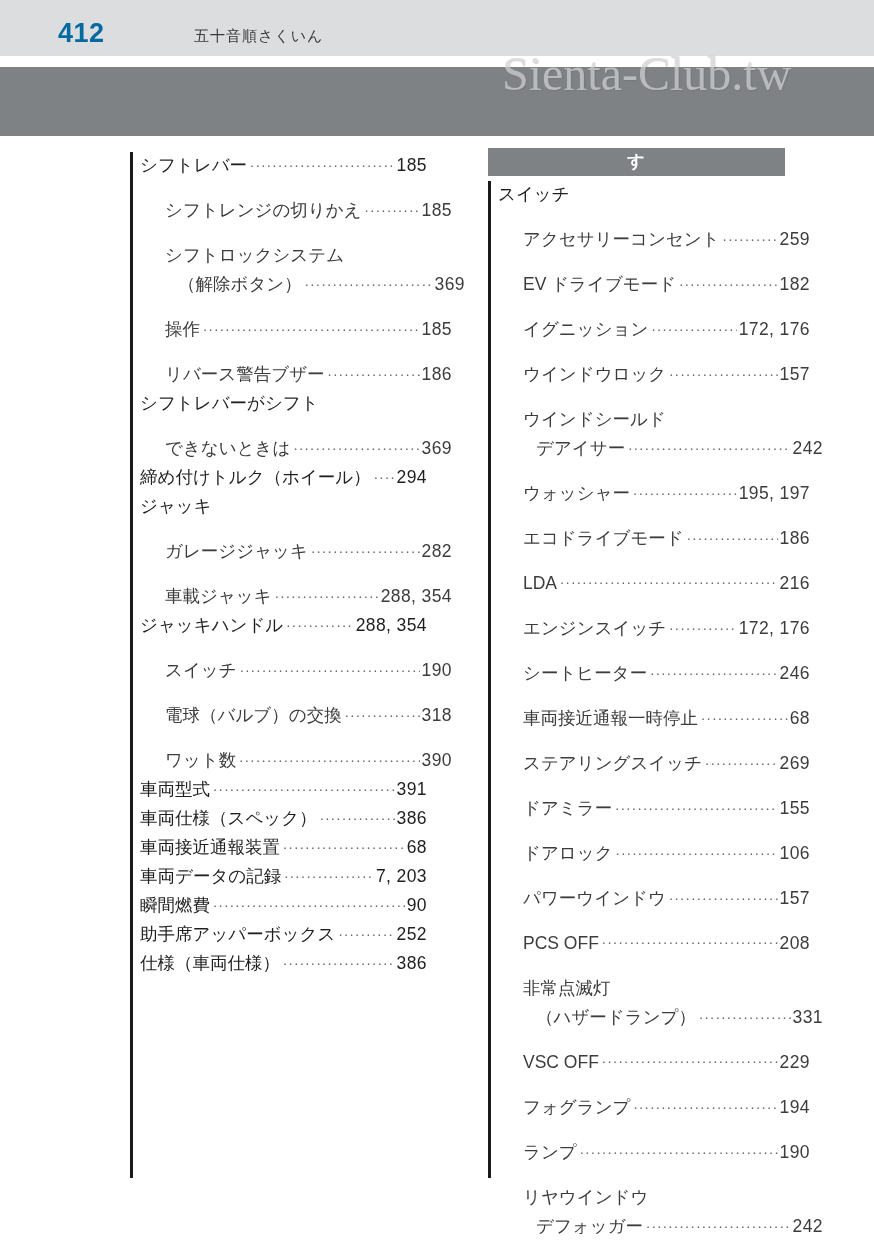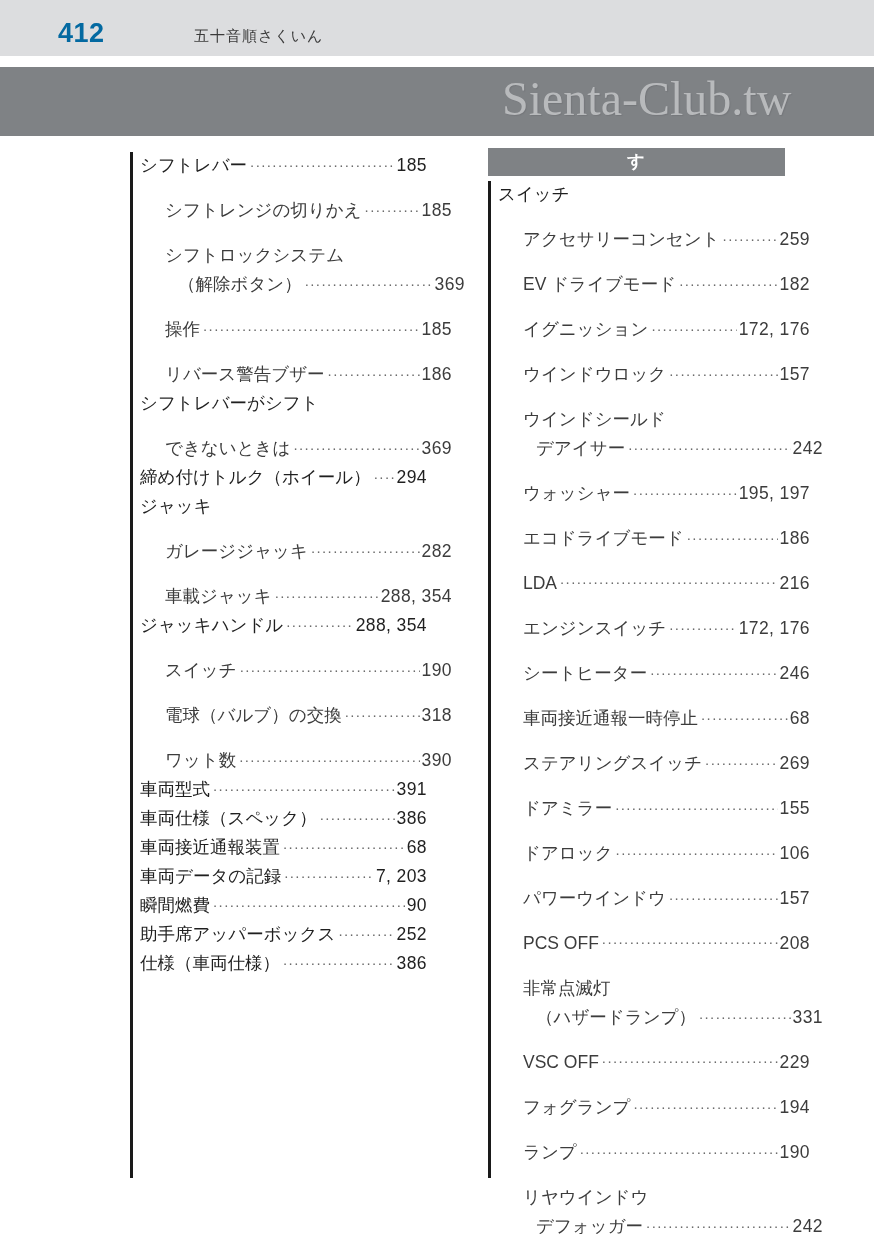--- a/index.html
+++ b/index.html
@@ -54,21 +54,20 @@
     position: absolute;
     left: 502px; top: 46px;
     font-family: "Liberation Serif", "DejaVu Serif", serif;
     font-size: 48px;
     color: #cfd0d2;
     opacity: 0.72;
     letter-spacing: 0px;
     text-shadow: 1px 1px 1px rgba(90,90,95,0.35);
     white-space: nowrap;
     pointer-events: none;
-    margin-top: 25px;
   }
 
   .col-rule {
     position: absolute;
     top: 0;
     width: 3px;
     background: #1a1a1a;
   }
   .rule-left  { left: 130px; top: 152px; height: 1026px; }
   .rule-right { left: 488px; top: 181px; height: 997px; }

